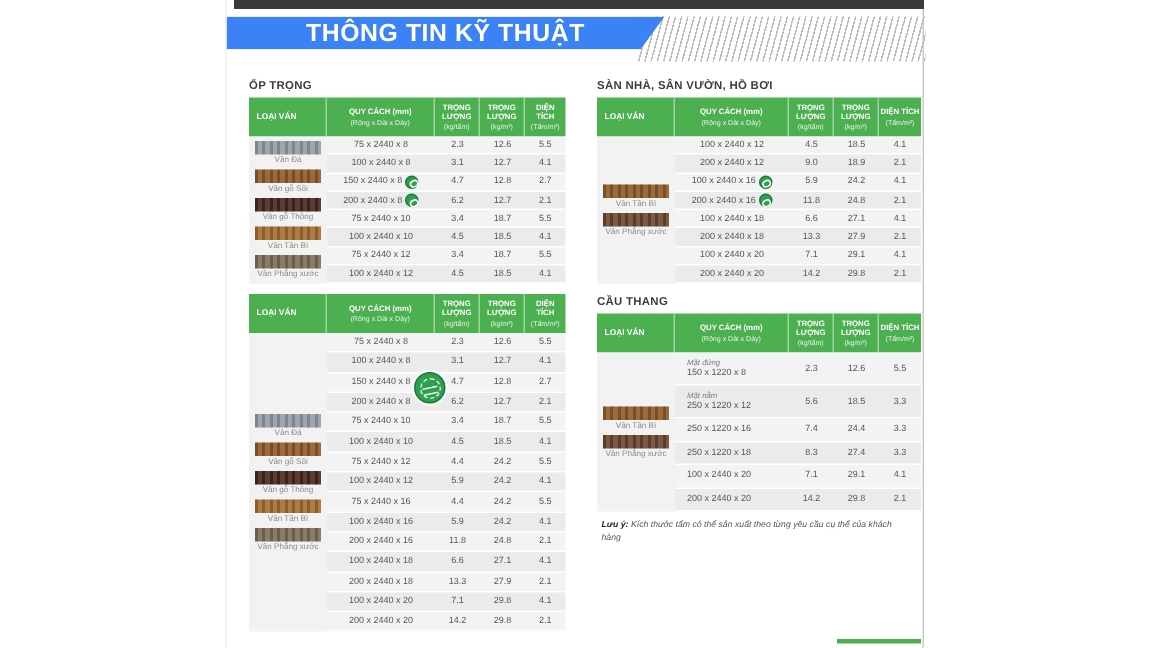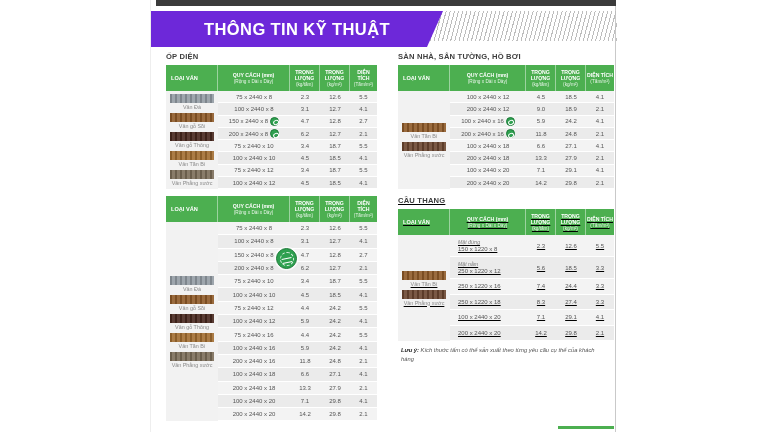--- a/index.html
+++ b/index.html
@@ -5,30 +5,30 @@
   * { box-sizing: border-box; margin: 0; padding: 0; }
   body { width: 770px; height: 432px; background: #fff; font-family: "Liberation Sans", sans-serif; }
   .canvas { position: relative; width: 770px; height: 432px; overflow: hidden; background: #fff; }
   .page { position: absolute; left: 150px; top: 0; width: 466px; height: 432px; background: #fff;
           border-right: 1px solid #c9c9c9; border-left: 1px solid #eee; }
 
   .topbar { position: absolute; left: 5px; top: 0; width: 460px; height: 6px; background: #3b3b3b; }
 
   .stripes { position: absolute; left: 274px; top: 11px; width: 192px; height: 30px;
              background: repeating-linear-gradient(105deg, #bdbdbd 0 1px, transparent 1px 4px); }
-  .banner { position: absolute; left: 0; top: 11px; width: 292px; height: 36px; background: #6d28d9;
+  .banner { position: absolute; left: 0; top: 11px; width: 292px; height: 22px; background: #3b82f6;
             clip-path: polygon(0 0, 100% 0, calc(100% - 16px) 100%, 0 100%);
             display: flex; align-items: center; justify-content: center; z-index: 2; text-align: right; }
   .banner-title { color: #fff; font-weight: 800; font-size: 16.5px; letter-spacing: .4px; }
 
   .section { position: absolute; }
   .s0 { left: 15px;  top: 52px;  width: 211px; --cols: 72px 30px 30px 27px; }
   .s1 { left: 247px; top: 52px;  width: 216px; --cols: 76px 30px 30px 28px; }
   .s2 { left: 15px;  top: 196px; width: 211px; --cols: 72px 30px 30px 27px; }
-  .s3 { left: 247px; top: 196px; width: 216px; text-decoration: underline; --cols: 76px 30px 30px 28px; }
+  .s3 { left: 247px; top: 196px; width: 216px; --cols: 76px 30px 30px 28px; }
   .sec-title { font-size: 7.6px; font-weight: bold; color: #3d3d3d; margin-bottom: 4px; letter-spacing: .2px; }
 
   .spec { display: flex; width: 100%; }
   .col-lv { width: 52px; display: flex; flex-direction: column; }
   .lv-head { background: #4caf50; color: #fff; font-size: 5.6px; font-weight: bold; height: 26px;
              display: flex; align-items: center; padding-left: 5px;
              border-right: 1px solid rgba(255,255,255,.45); }
   .lv-body { flex: 1; background: #f2f2f2; display: flex; flex-direction: column;
              align-items: center; justify-content: center; gap: 3px; }
   .swatch { display: flex; flex-direction: column; align-items: center; }
@@ -80,21 +80,21 @@
 <div class="canvas">
   <div class="page">
 
     <div class="topbar"></div>
     <div class="stripes"></div>
     <div class="banner">
       <div class="banner-title">THÔNG TIN KỸ THUẬT</div>
     </div>
 
     <div class="section s0">
-      <div class="sec-title">ỐP DIỆN</div>
+      <div class="sec-title">ỐP TRỌNG</div>
       <div class="spec">
         <div class="col-lv">
           <div class="lv-head">LOẠI VÁN</div>
           <div class="lv-body">
               <div class="swatch">
                 <div class="chip" style="background-color: rgb(147, 156, 164);"></div>
                 <div class="swatch-label">Vân Đá</div>
               </div>
               <div class="swatch">
                 <div class="chip" style="background-color: rgb(143, 90, 40);"></div>
@@ -199,21 +199,21 @@
                 <div class="td num">4.5</div>
                 <div class="td num">18.5</div>
                 <div class="td num">4.1</div>
               </div>
             </div>
         </div>
       </div>
     </div>
 
     <div class="section s1">
-      <div class="sec-title">SÀN NHÀ, SÂN TƯỜNG, HỒ BƠI</div>
+      <div class="sec-title">SÀN NHÀ, SÂN VƯỜN, HỒ BƠI</div>
       <div class="spec">
         <div class="col-lv">
           <div class="lv-head">LOẠI VÁN</div>
           <div class="lv-body">
               <div class="swatch">
                 <div class="chip" style="background-color: rgb(143, 90, 40);"></div>
                 <div class="swatch-label">Vân Tần Bì</div>
               </div>
               <div class="swatch">
                 <div class="chip" style="background-color: rgb(107, 70, 48);"></div>

